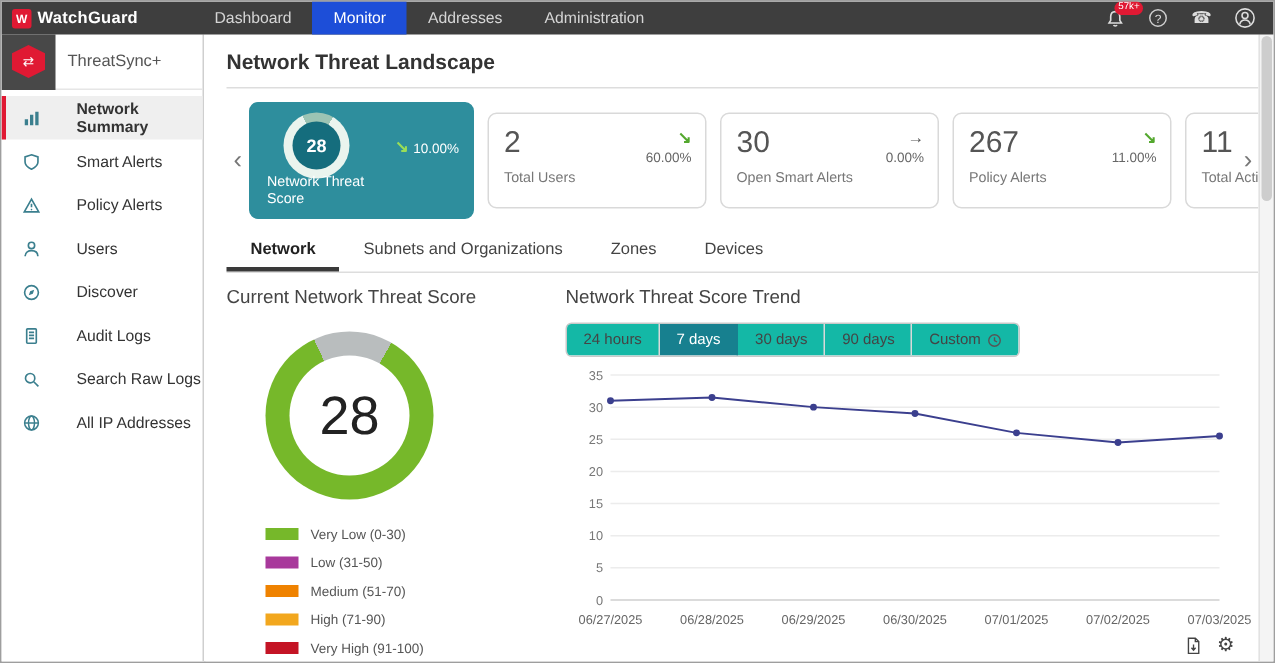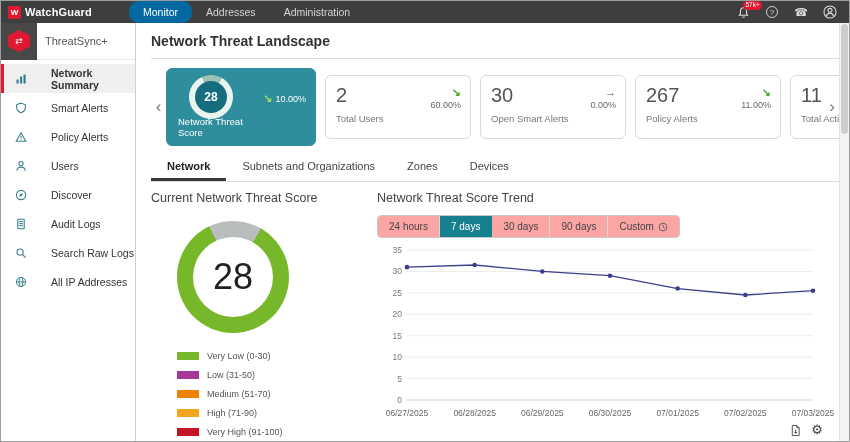--- a/index.html
+++ b/index.html
@@ -6,21 +6,21 @@
   body { background:#e9e9e9; font-family:"Liberation Sans", sans-serif; }
   .app { position:relative; width:850px; height:442px; background:#fff; border:1px solid #9e9e9e; overflow:hidden; }
 
   
   .topbar { position:absolute; top:0; left:0; width:100%; height:22px; background:#3e3e3e; display:flex; align-items:center; z-index:6; }
   .brand { display:flex; align-items:center; gap:4px; padding-left:7px; width:128px; flex:0 0 auto; }
   .brand-mark { width:13px; height:13px; background:#e01933; color:#fff; font-size:8px; font-weight:bold; display:flex; align-items:center; justify-content:center; border-radius:2px; }
   .brand-text { color:#fff; font-size:11px; font-weight:bold; letter-spacing:.2px; }
   .topnav { display:flex; height:100%; }
   .topnav-item { display:flex; align-items:center; padding:0 14px; color:#d5d5d5; font-size:10.5px; cursor:pointer; }
-  .topnav-item.active { background:#0369a1; color:#fff;border-radius:10px; }
+  .topnav-item.active { background:#1d4ed8; color:#fff; }
   .topbar-icons { margin-left:auto; display:flex; align-items:center; gap:15px; padding-right:12px; }
   .tb-icon { position:relative; width:14px; height:14px; display:flex; align-items:center; justify-content:center; color:#ddd; cursor:pointer; }
   .badge { position:absolute; top:-4px; left:7px; background:#e01933; color:#fff; font-size:6.5px; line-height:8.5px; padding:0 2.5px; border-radius:5px; white-space:nowrap; }
   .help-circle { width:12px; height:12px; border:1px solid #ccc; border-radius:50%; color:#ddd; font-size:8px; display:flex; align-items:center; justify-content:center; }
   .phone-glyph { font-size:11px; color:#ddd; line-height:12px; }
 
   
   .sidebar { position:absolute; top:22px; left:0; width:135px; bottom:0; background:#fff; border-right:1px solid #cfcfcf; z-index:5; }
   .sidebar-head { display:flex; align-items:center; height:37px; border-bottom:1px solid #e6e6e6; }
   .logo-block { width:36px; height:37px; background:#484848; display:flex; align-items:center; justify-content:center; }
@@ -69,21 +69,21 @@
   .gauge { width:112px; height:112px; border-radius:50%; margin:16px 0 0 26px; display:flex; align-items:center; justify-content:center; }
   .gauge-inner { width:80px; height:80px; border-radius:50%; background:#fff; display:flex; align-items:center; justify-content:center; }
   .gauge-score { font-size:36px; color:#222; }
 
   .legend { margin:18px 0 0 26px; }
   .legend-row { display:flex; align-items:center; margin-bottom:9px; }
   .swatch { width:22px; height:8px; margin-right:8px; flex:0 0 auto; }
   .legend-label { font-size:9px; color:#555; }
 
   .range-group { display:inline-flex; border:1px solid #c9c9c9; border-radius:4px; overflow:hidden; margin-top:10px; }
-  .range { padding:5px 11px; font-size:10px; color:#444; background:#fca5a5; border-right:1px solid #d9d9d9; cursor:pointer; display:flex; align-items:center; gap:4px; }
+  .range { padding:5px 11px; font-size:10px; color:#444; background:#14b8a6; border-right:1px solid #d9d9d9; cursor:pointer; display:flex; align-items:center; gap:4px; }
   .range:last-child { border-right:none; }
   .range.active { background:#17808f; color:#fff; border-right-color:#17808f; }
 
   #trend-svg { display:block; margin-top:2px; }
   #trend-svg text { font-family:"Liberation Sans", sans-serif; }
 
   .footer-icons { position:absolute; right:16px; bottom:4px; display:flex; align-items:center; gap:10px; }
   .f-icon { color:#444; cursor:pointer; display:flex; align-items:center; }
   .gear-glyph { font-size:13px; color:#444; line-height:14px; }
 </style>
@@ -91,20 +91,21 @@
 <body>
 
 <div class="app">
 
   <header class="topbar">
     <div class="brand">
       <span class="brand-mark">W</span>
       <span class="brand-text">WatchGuard</span>
     </div>
     <nav class="topnav">
+      <div class="topnav-item">Dashboard</div>
       <div class="topnav-item active">Monitor</div>
       <div class="topnav-item">Addresses</div>
       <div class="topnav-item">Administration</div>
     </nav>
     <div class="topbar-icons">
       <span class="tb-icon">
         <svg width="13" height="13" viewBox="0 0 12 12" fill="none" stroke="#ddd" stroke-width="1">
           <path d="M6 1.6 C4.2 1.6 3.2 3 3.2 4.8 V7 L2.2 8.6 H9.8 L8.8 7 V4.8 C8.8 3 7.8 1.6 6 1.6 Z"></path>
           <path d="M5 9.9 C5.2 10.6 6.8 10.6 7 9.9"></path>
         </svg>

